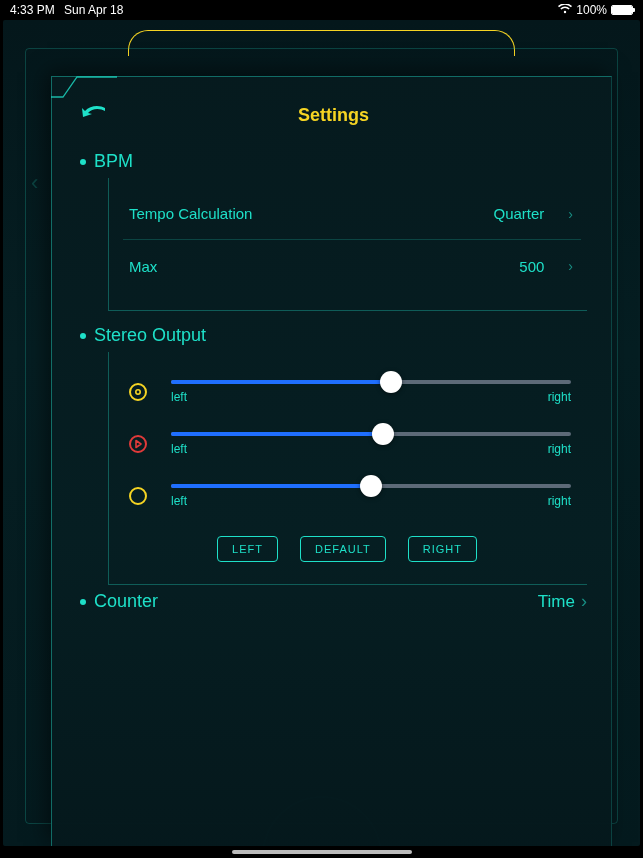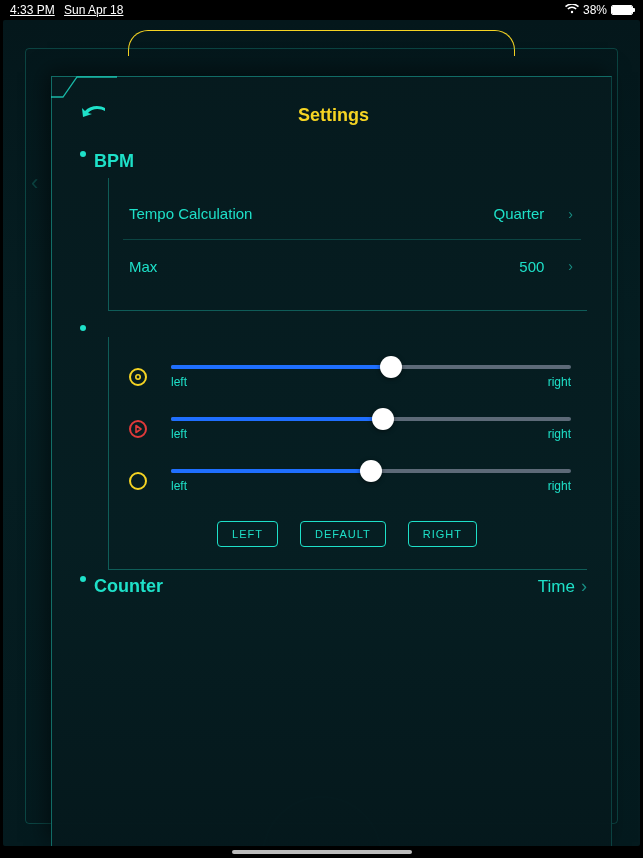--- a/index.html
+++ b/index.html
@@ -16,21 +16,21 @@
     height: 20px;
     display: flex;
     align-items: center;
     justify-content: space-between;
     padding: 0 10px;
     color: #fff;
     font-size: 12px;
     font-weight: 500;
     background: #000;
   }
-  .statusbar .sb-left span { margin-right: 6px; text-decoration: underline; }
+  .statusbar .sb-left span { margin-right: 6px; }
   .statusbar .sb-right { display: flex; align-items: center; gap: 4px; }
   .sb-wifi { display:inline-block; }
   .sb-batt { width: 22px; height: 10px; border: 1px solid #fff; border-radius: 2px; position: relative; }
   .sb-batt::after { content:""; position:absolute; right:-3px; top:2px; width:2px; height:4px; background:#fff; border-radius:0 1px 1px 0;}
   .sb-batt i { display:block; height:100%; width:100%; background:#fff; border-radius:1px;}
 
   
   .home-indicator {
     position: absolute; bottom: 4px; left: 50%; transform: translateX(-50%);
     width: 180px; height: 4px; background: #bbb; border-radius: 2px;
@@ -75,22 +75,22 @@
   .panel-inner { position: absolute; inset: 0; padding: 16px 24px 24px 28px; }
 
   .header { display:flex; align-items:center; height: 44px; position: relative; }
   .back-arrow { width: 30px; height: 30px; display:flex; align-items:center; justify-content:center; cursor:pointer; }
   .title {
     position:absolute; left:0; right:0; text-align:center;
     color: #f5d423; font-weight: 700; font-size: 18px;
   }
 
   .section-title {
-    display:flex; gap:8px;
-    color:#1ee0c8; font-weight:700; font-size:18px;
+    display:flex; align-items:center; gap:8px;
+    color:#1ee0c8; font-weight:400; font-size:18px;
     margin-top: 14px; margin-bottom: 6px;
   }
   .bullet { width:6px; height:6px; background:#1ee0c8; border-radius:50%; display:inline-block; }
 
   .section-box {
     border-left: 1px solid rgba(31,190,173,0.4);
     border-bottom: 1px solid rgba(31,190,173,0.4);
     margin-left: 28px; padding: 10px 6px 18px 14px;
   }
 
@@ -168,21 +168,21 @@
   <div class="sb-left">
     <span>4:33 PM</span>
     <span>Sun Apr 18</span>
   </div>
   <div class="sb-right">
     <span class="sb-wifi">
       <svg width="14" height="10" viewBox="0 0 14 10">
           <path d="M7 9.2a1.2 1.2 0 100-2.4 1.2 1.2 0 000 2.4zM3.4 5.6a5 5 0 017.2 0l1.1-1.1a6.6 6.6 0 00-9.4 0l1.1 1.1zM1 3.2a8.4 8.4 0 0112 0L14 2.1a10 10 0 00-14 0L1 3.2z" fill="#fff"></path>
         </svg>
     </span>
-    <span>38%</span>
+    <span>100%</span>
     <span class="sb-batt">
         <i></i>
       </span>
   </div>
 </div>
 
 <div class="stage">
   <div class="outer-top"></div>
   <div class="outer-frame"></div>
   <div class="stage-back">‹</div>
@@ -221,20 +221,21 @@
           <span>Max</span>
           <span class="row-value">
             <span>500</span>
             <span class="chev">›</span>
           </span>
         </div>
       </div>
 
       <div class="section-title">
         <span class="bullet"></span>
+        <span>Stereo Output</span>
       </div>
       <div class="section-box" style="padding-right:16px;">
 
         <div class="slider-row">
           <div class="slider-icon">
             <svg width="20" height="20" viewBox="0 0 20 20">
                 <circle cx="10" cy="10" r="8" stroke="#f5d423" stroke-width="2" fill="none"></circle>
                 <circle cx="10" cy="10" r="2.2" stroke="#f5d423" stroke-width="1.6" fill="none"></circle>
               </svg>
           </div>

